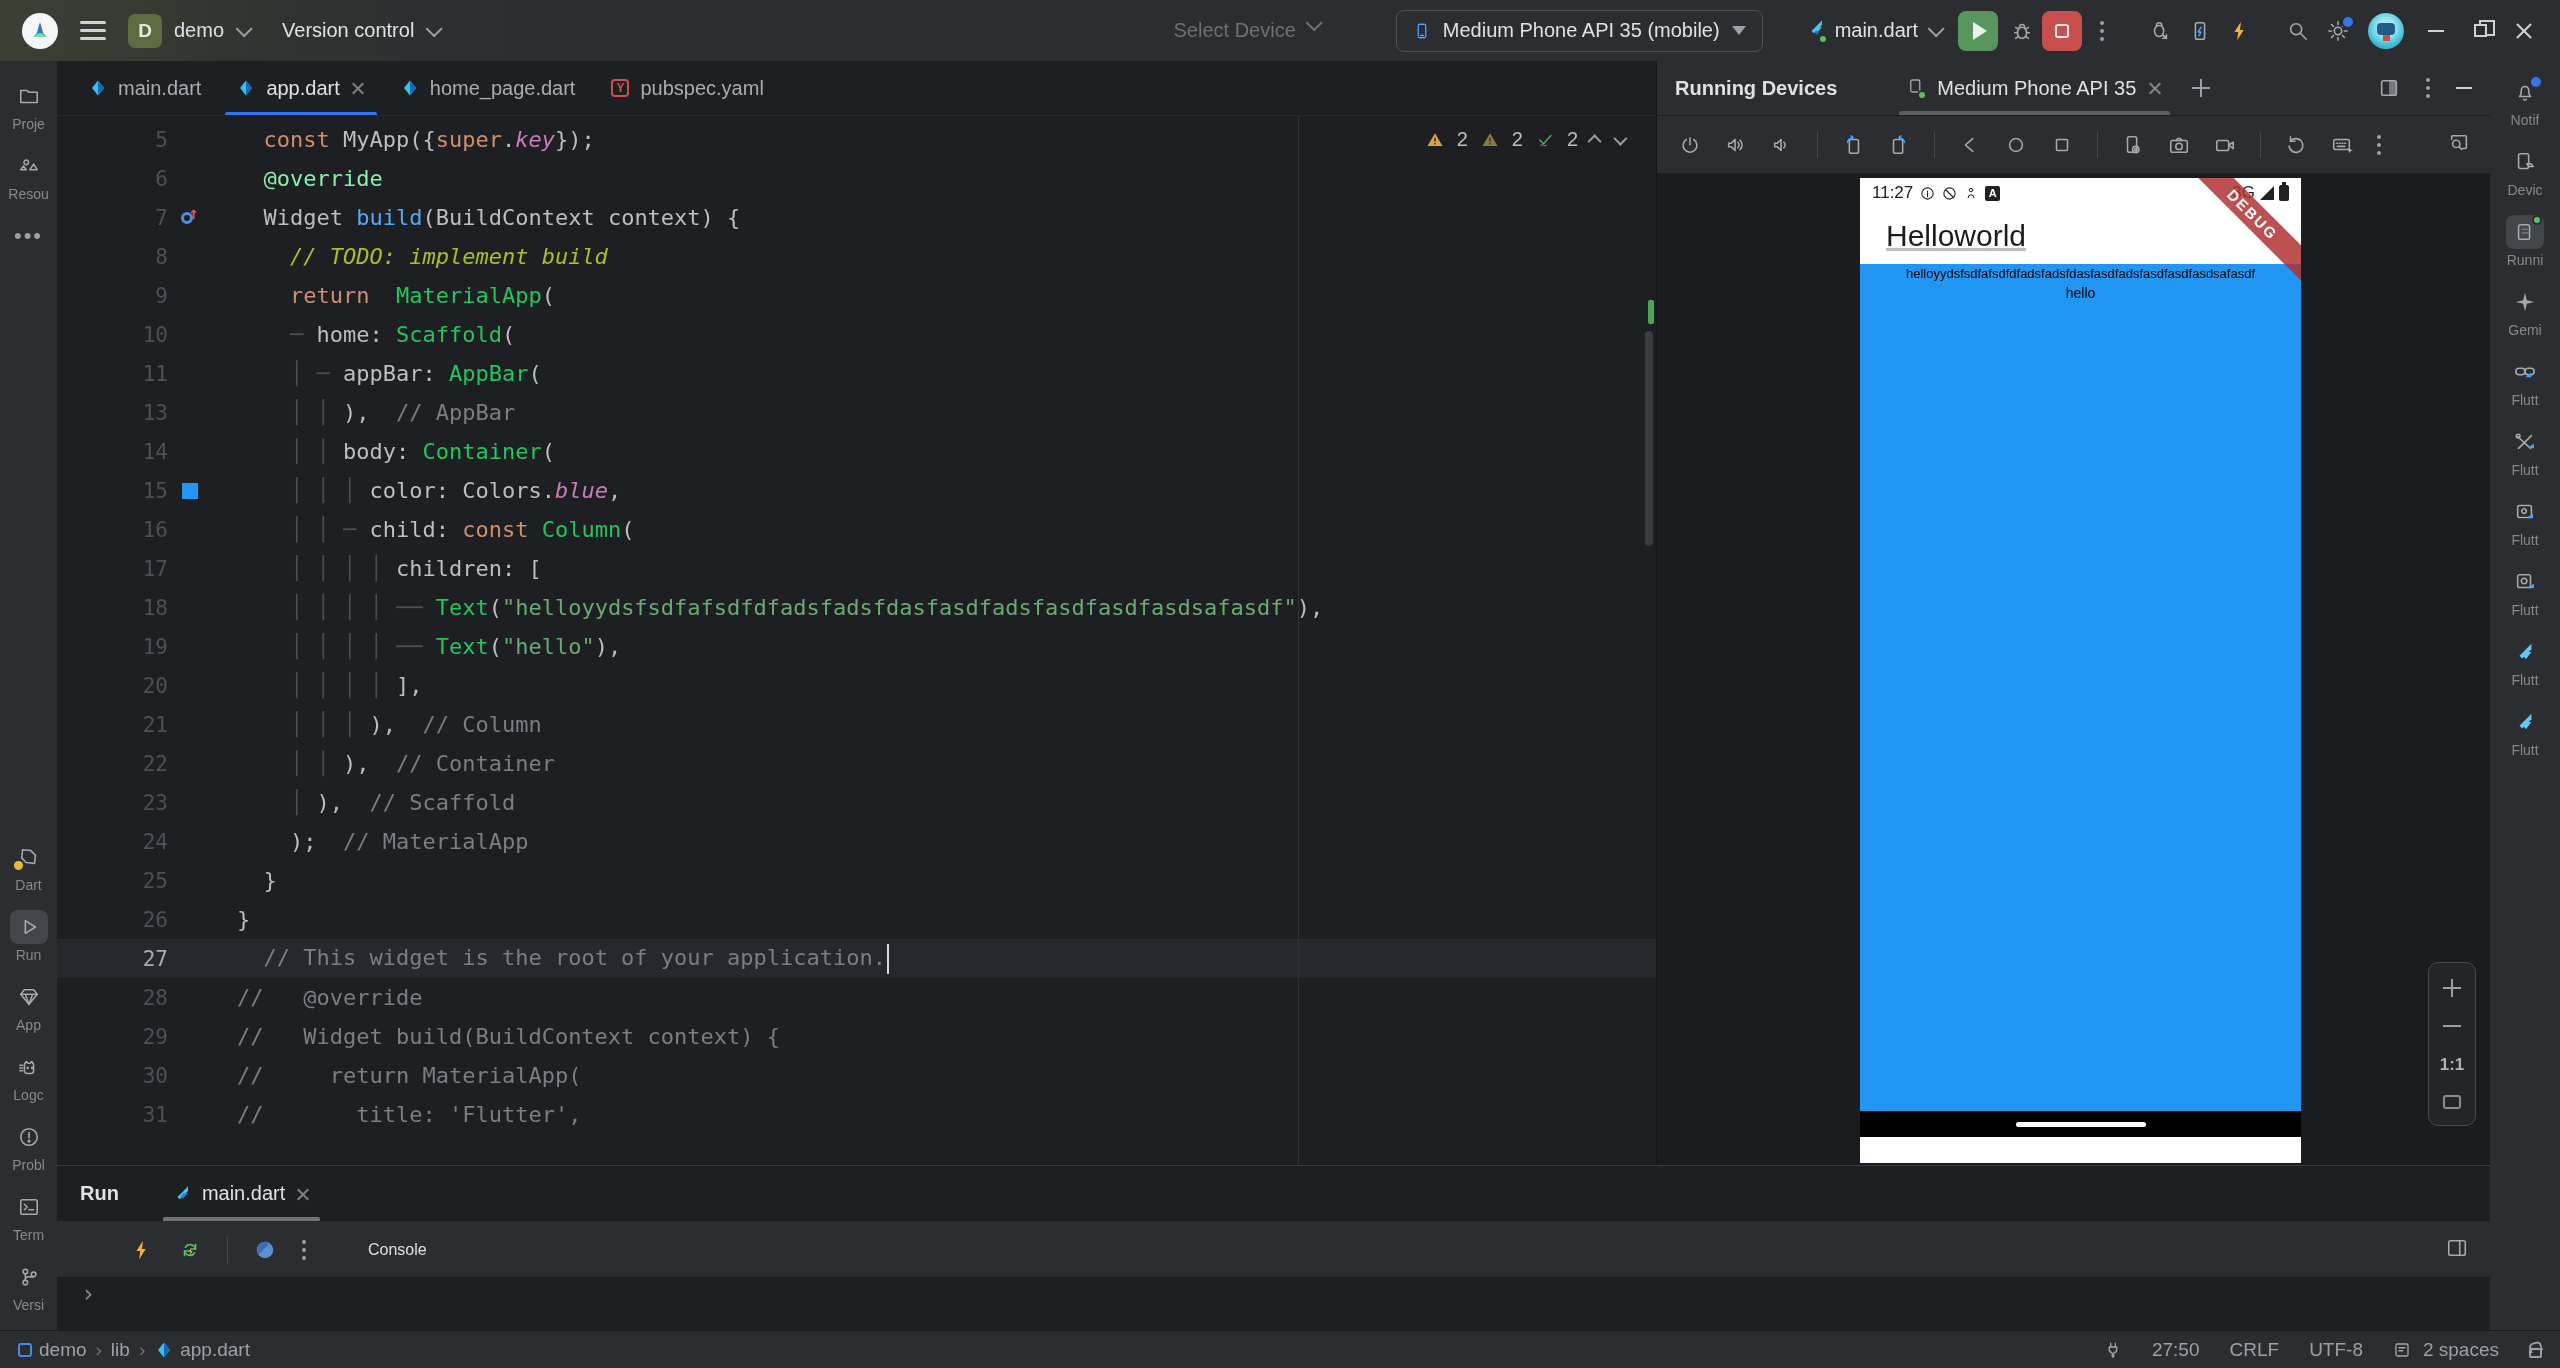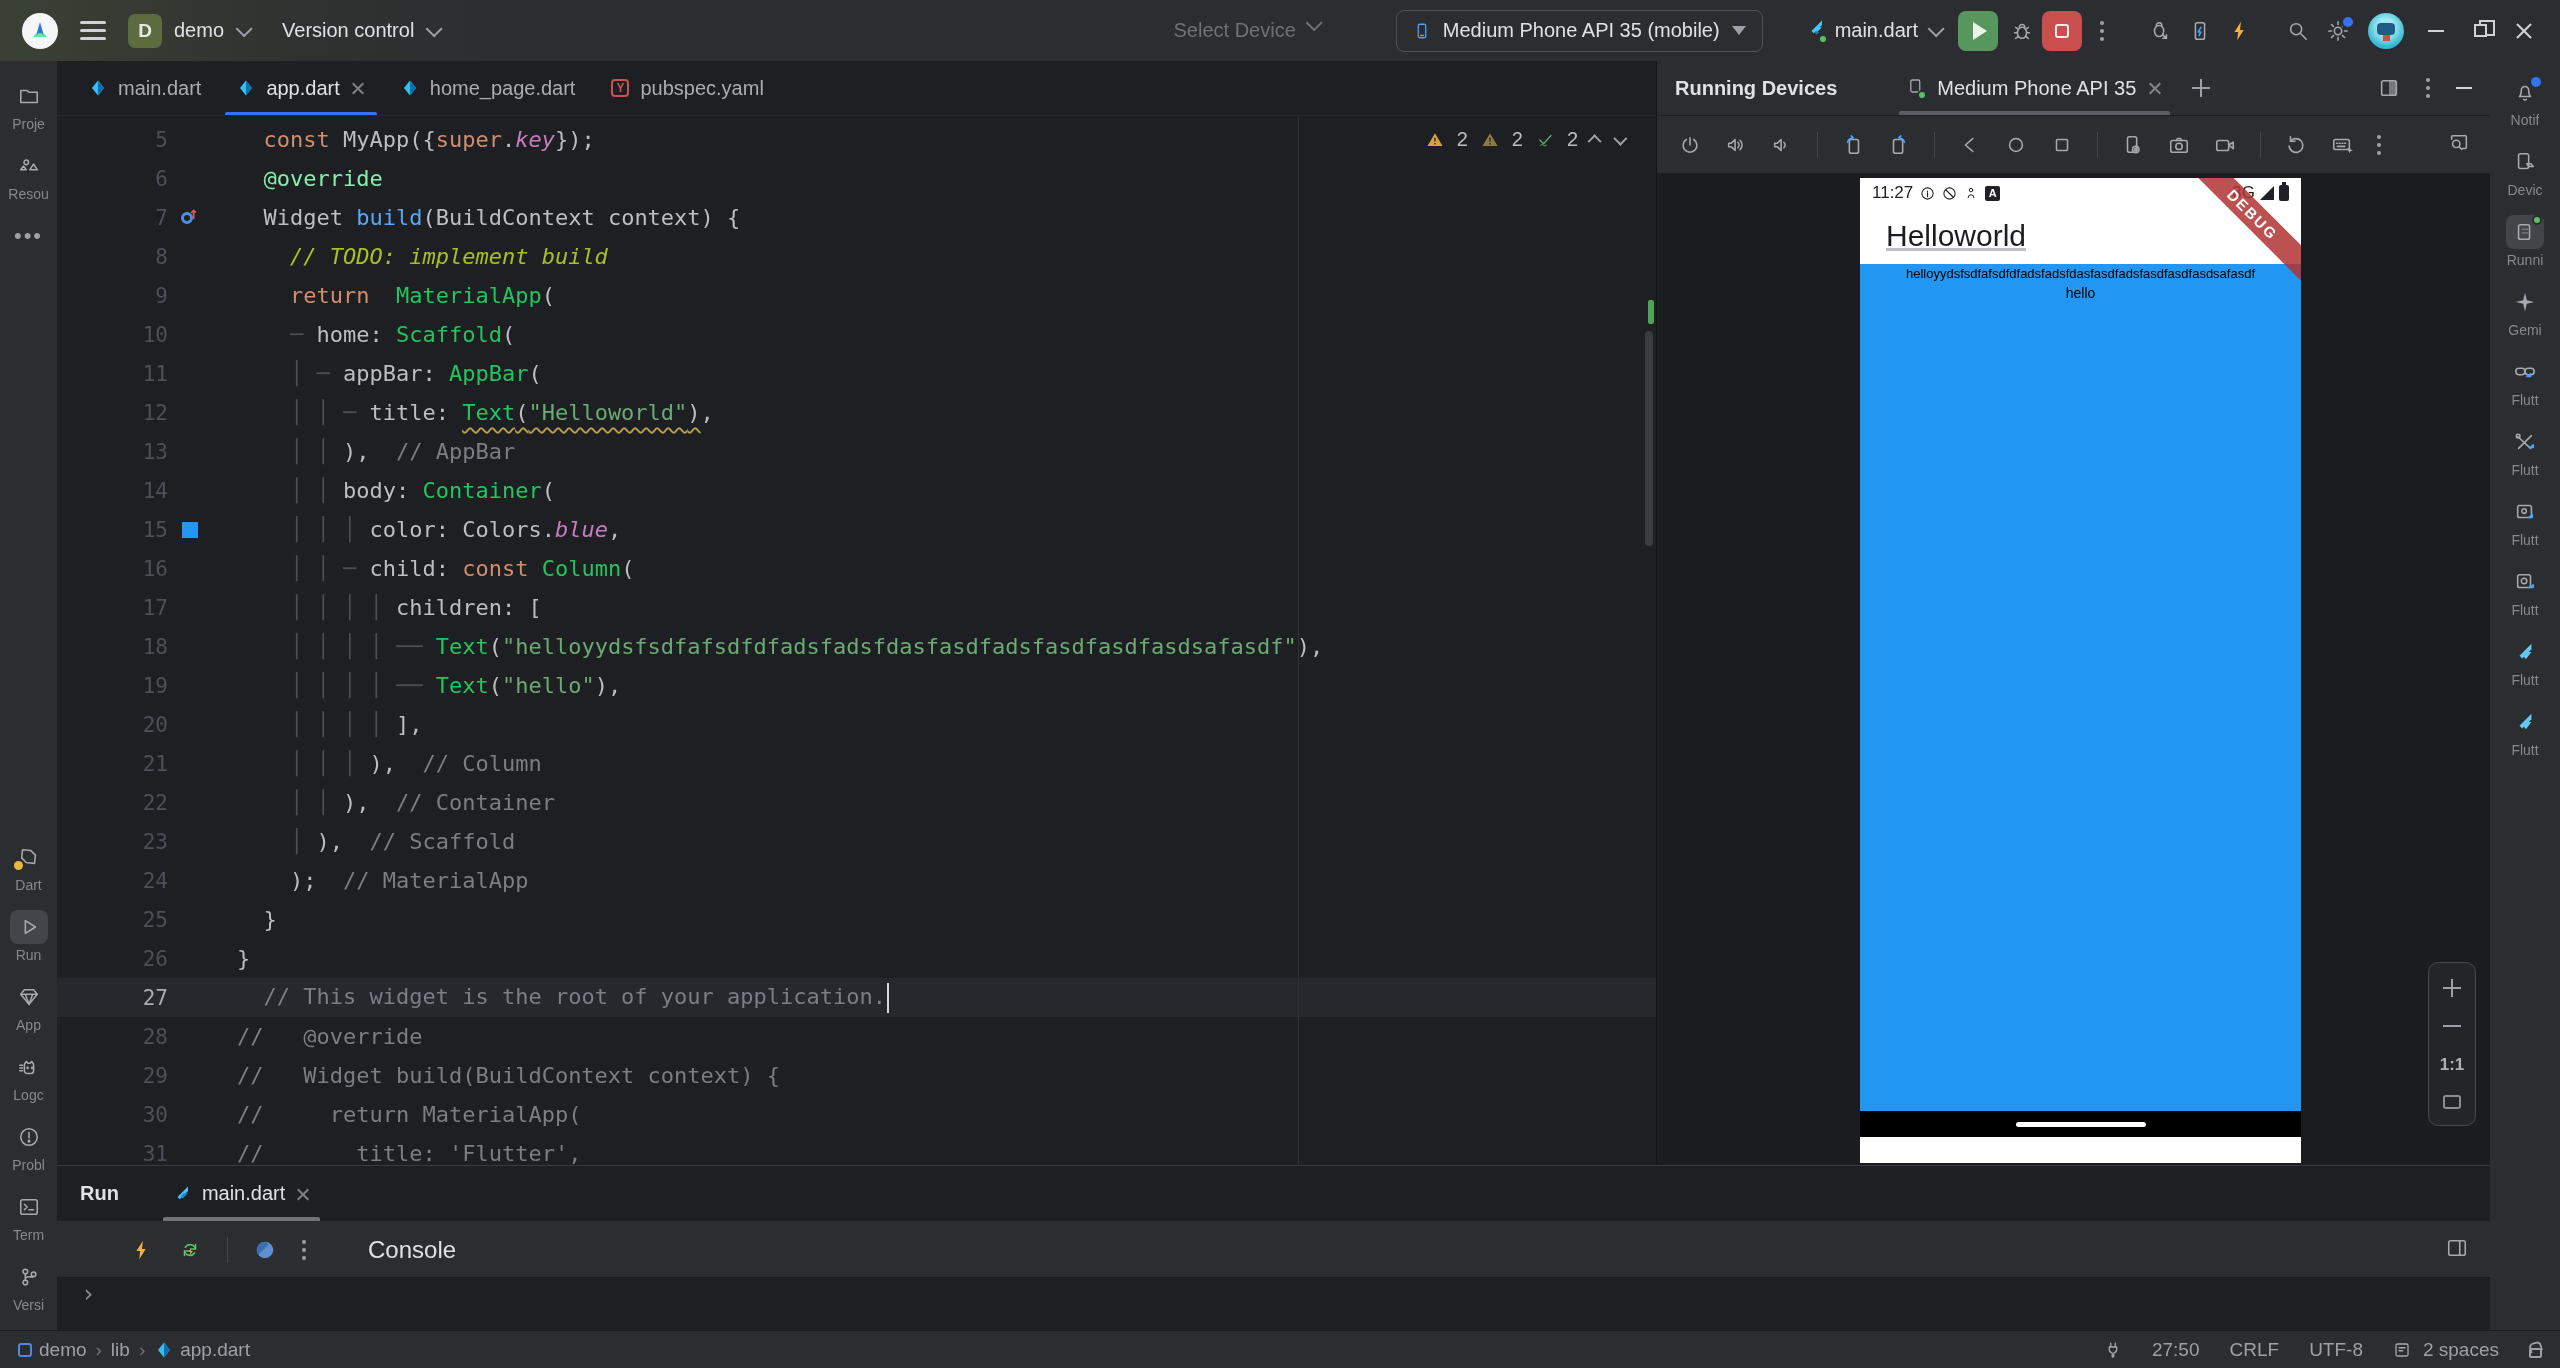--- a/index.html
+++ b/index.html
@@ -140,21 +140,21 @@
   .zlabel { font-size:17px; font-weight:bold; color:#aeb1b7; }
   .fit-i { width:18px; height:14px; border:2px solid #8a8d93; border-radius:3px; position:relative; cursor:pointer; }
 
   
   .runpanel { height:165px; border-top:1px solid #393b40; display:flex; flex-direction:column; background:#1e1f22; }
   .run-header { height:56px; display:flex; align-items:center; padding-left:23px; border-bottom:1px solid #2a2c30; }
   .run-title { font-weight:bold; font-size:20px; color:#dfe1e5; }
   .run-tab { display:flex; align-items:center; gap:11px; margin-left:44px; height:100%; padding:0 10px; position:relative; color:#dfe1e5; font-size:20px; cursor:pointer; }
   .run-tab::after { content:''; position:absolute; left:0; right:0; bottom:0; height:4px; background:#6f737a; border-radius:2px 2px 0 0; }
   .run-toolbar { height:56px; background:#2b2d30; display:flex; align-items:center; gap:26px; padding-left:74px; border-bottom:1px solid #1a1b1e; }
-  .console-label { font-size:24px; color:#dfe1e5; margin-left:36px; }
+  .console-label { font-size:16px; color:#dfe1e5; margin-left:36px; }
   .run-console { flex:1; position:relative; }
   .prompt { position:absolute; left:24px; top:2px; color:#868a91; font-size:24px; font-family:"DejaVu Sans Mono",monospace; }
 
   
   .statusbar { position:absolute; left:0; right:0; bottom:0; height:38px; background:#2b2d30; border-top:1px solid #1a1b1e;
     display:flex; align-items:center; padding:0 18px; font-size:19px; color:#9da0a8; z-index:6; }
   .crumb { margin:0 7px; cursor:pointer; }
   .crumb-sep { color:#6f737a; margin:0 2px; }
   .blue-sq { width:14px; height:14px; border:2px solid #4a88e8; border-radius:3px; }
   .sb-right { margin-left:auto; display:flex; align-items:center; gap:30px; }
@@ -506,21 +506,20 @@
       <div class="code-area">
         <div class="margin-guide"></div>
         <div>
             <div class="code-line"><span class="ln">5</span><span class="gicon"></span><span class="ctext"><span class="tk-t">  </span><span class="tk-k">const</span><span class="tk-t"> MyApp({</span><span class="tk-k">super</span><span class="tk-t">.</span><span class="tk-fld">key</span><span class="tk-t">});</span></span></div>
             <div class="code-line"><span class="ln">6</span><span class="gicon"></span><span class="ctext"><span class="tk-t">  </span><span class="tk-ann">@override</span></span></div>
             <div class="code-line"><span class="ln">7</span><span class="gicon"><span class="ovr-ring"></span><span class="ovr-arrow">↑</span></span><span class="ctext"><span class="tk-t">  Widget </span><span class="tk-fn">build</span><span class="tk-t">(BuildContext context) {</span></span></div>
             <div class="code-line"><span class="ln">8</span><span class="gicon"></span><span class="ctext"><span class="tk-t">    </span><span class="tk-todo">// TODO: implement build</span></span></div>
             <div class="code-line"><span class="ln">9</span><span class="gicon"></span><span class="ctext"><span class="tk-t">    </span><span class="tk-k">return</span><span class="tk-t">  </span><span class="tk-cl">MaterialApp</span><span class="tk-t">(</span></span></div>
             <div class="code-line"><span class="ln">10</span><span class="gicon"></span><span class="ctext"><span class="tk-g">    ─ </span><span class="tk-t">home: </span><span class="tk-cl">Scaffold</span><span class="tk-t">(</span></span></div>
             <div class="code-line"><span class="ln">11</span><span class="gicon"></span><span class="ctext"><span class="tk-g">    │ ─ </span><span class="tk-t">appBar: </span><span class="tk-cl">AppBar</span><span class="tk-t">(</span></span></div>
-            <div class="code-line"><span class="ln">12</span><span class="gicon"></span><span class="ctext"><span class="tk-g">    │ │ ─ </span><span class="tk-t">title: </span><span class="tk-cl tk-sq">Text</span><span class="tk-t tk-sq">(</span><span class="tk-str tk-sq">"Helloworld"</span><span class="tk-t tk-sq">)</span><span class="tk-t">,</span></span></div>
             <div class="code-line"><span class="ln">13</span><span class="gicon"></span><span class="ctext"><span class="tk-g">    │ │ </span><span class="tk-t">),  </span><span class="tk-cmt">// AppBar</span></span></div>
             <div class="code-line"><span class="ln">14</span><span class="gicon"></span><span class="ctext"><span class="tk-g">    │ │ </span><span class="tk-t">body: </span><span class="tk-cl">Container</span><span class="tk-t">(</span></span></div>
             <div class="code-line"><span class="ln">15</span><span class="gicon gswatch"></span><span class="ctext"><span class="tk-g">    │ │ │ </span><span class="tk-t">color: Colors.</span><span class="tk-fld">blue</span><span class="tk-t">,</span></span></div>
             <div class="code-line"><span class="ln">16</span><span class="gicon"></span><span class="ctext"><span class="tk-g">    │ │ ─ </span><span class="tk-t">child: </span><span class="tk-k">const</span><span class="tk-t"> </span><span class="tk-cl">Column</span><span class="tk-t">(</span></span></div>
             <div class="code-line"><span class="ln">17</span><span class="gicon"></span><span class="ctext"><span class="tk-g">    │ │ │ │ </span><span class="tk-t">children: [</span></span></div>
             <div class="code-line"><span class="ln">18</span><span class="gicon"></span><span class="ctext"><span class="tk-g">    │ │ │ │ ── </span><span class="tk-cl">Text</span><span class="tk-t">(</span><span class="tk-str">"helloyydsfsdfafsdfdfadsfadsfdasfasdfadsfasdfasdfasdsafasdf"</span><span class="tk-t">),</span></span></div>
             <div class="code-line"><span class="ln">19</span><span class="gicon"></span><span class="ctext"><span class="tk-g">    │ │ │ │ ── </span><span class="tk-cl">Text</span><span class="tk-t">(</span><span class="tk-str">"hello"</span><span class="tk-t">),</span></span></div>
             <div class="code-line"><span class="ln">20</span><span class="gicon"></span><span class="ctext"><span class="tk-g">    │ │ │ │ </span><span class="tk-t">],</span></span></div>
             <div class="code-line"><span class="ln">21</span><span class="gicon"></span><span class="ctext"><span class="tk-g">    │ │ │ </span><span class="tk-t">),  </span><span class="tk-cmt">// Column</span></span></div>
             <div class="code-line"><span class="ln">22</span><span class="gicon"></span><span class="ctext"><span class="tk-g">    │ │ </span><span class="tk-t">),  </span><span class="tk-cmt">// Container</span></span></div>

